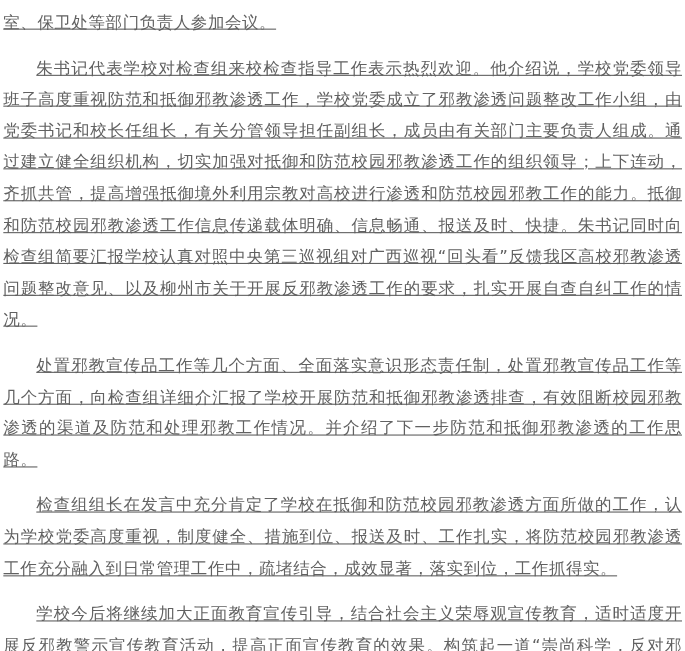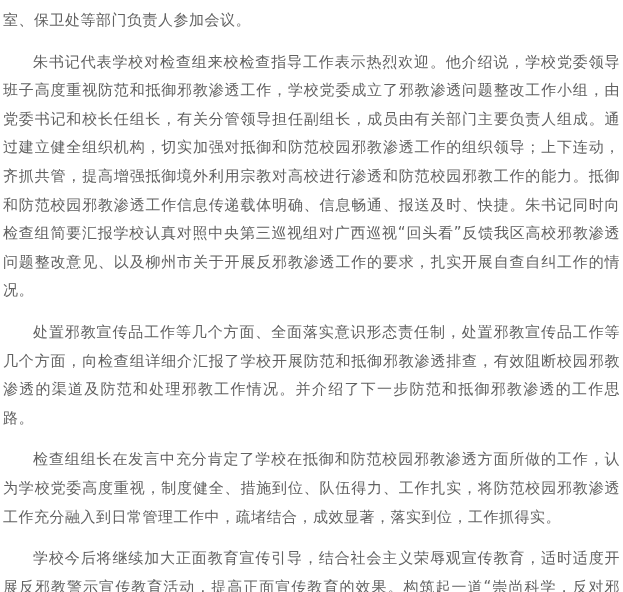--- a/index.html
+++ b/index.html
@@ -19,27 +19,28 @@
     padding: 6px 3px 0 3px;
     color: #616161;
     font-size: 15px;
     line-height: 28.6px;
     text-align: justify;
     letter-spacing: 0.5px;
   }
   .article p {
     margin: 0 0 13px 0;
     text-indent: 2em;
+    text-decoration: underline;
   }
   .article p.no-indent {
     text-indent: 0;
   }
 </style>
 </head>
 <body>
 
 <div class="article">
   <p class="no-indent">室、保卫处等部门负责人参加会议。</p>
   <p>朱书记代表学校对检查组来校检查指导工作表示热烈欢迎。他介绍说，学校党委领导班子高度重视防范和抵御邪教渗透工作，学校党委成立了邪教渗透问题整改工作小组，由党委书记和校长任组长，有关分管领导担任副组长，成员由有关部门主要负责人组成。通过建立健全组织机构，切实加强对抵御和防范校园邪教渗透工作的组织领导；上下连动，齐抓共管，提高增强抵御境外利用宗教对高校进行渗透和防范校园邪教工作的能力。抵御和防范校园邪教渗透工作信息传递载体明确、信息畅通、报送及时、快捷。朱书记同时向检查组简要汇报学校认真对照中央第三巡视组对广西巡视“回头看”反馈我区高校邪教渗透问题整改意见、以及柳州市关于开展反邪教渗透工作的要求，扎实开展自查自纠工作的情况。</p>
   <p>处置邪教宣传品工作等几个方面、全面落实意识形态责任制，处置邪教宣传品工作等几个方面，向检查组详细介汇报了学校开展防范和抵御邪教渗透排查，有效阻断校园邪教渗透的渠道及防范和处理邪教工作情况。并介绍了下一步防范和抵御邪教渗透的工作思路。</p>
-  <p>检查组组长在发言中充分肯定了学校在抵御和防范校园邪教渗透方面所做的工作，认为学校党委高度重视，制度健全、措施到位、队伍得力、工作扎实，将防范校园邪教渗透工作充分融入到日常管理工作中，疏堵结合，成效显著，落实到位，工作抓得实。</p>
+  <p>检查组组长在发言中充分肯定了学校在抵御和防范校园邪教渗透方面所做的工作，认为学校党委高度重视，制度健全、措施到位、报送及时、工作扎实，将防范校园邪教渗透工作充分融入到日常管理工作中，疏堵结合，成效显著，落实到位，工作抓得实。</p>
   <p>学校今后将继续加大正面教育宣传引导，结合社会主义荣辱观宣传教育，适时适度开展反邪教警示宣传教育活动，提高正面宣传教育的效果。构筑起一道“崇尚科学，反对邪教，共建和谐”的铜墙铁壁，为平安校园建设不断取得新成果奠定良好的基础。</p>
 </div>
 
 </body></html>

